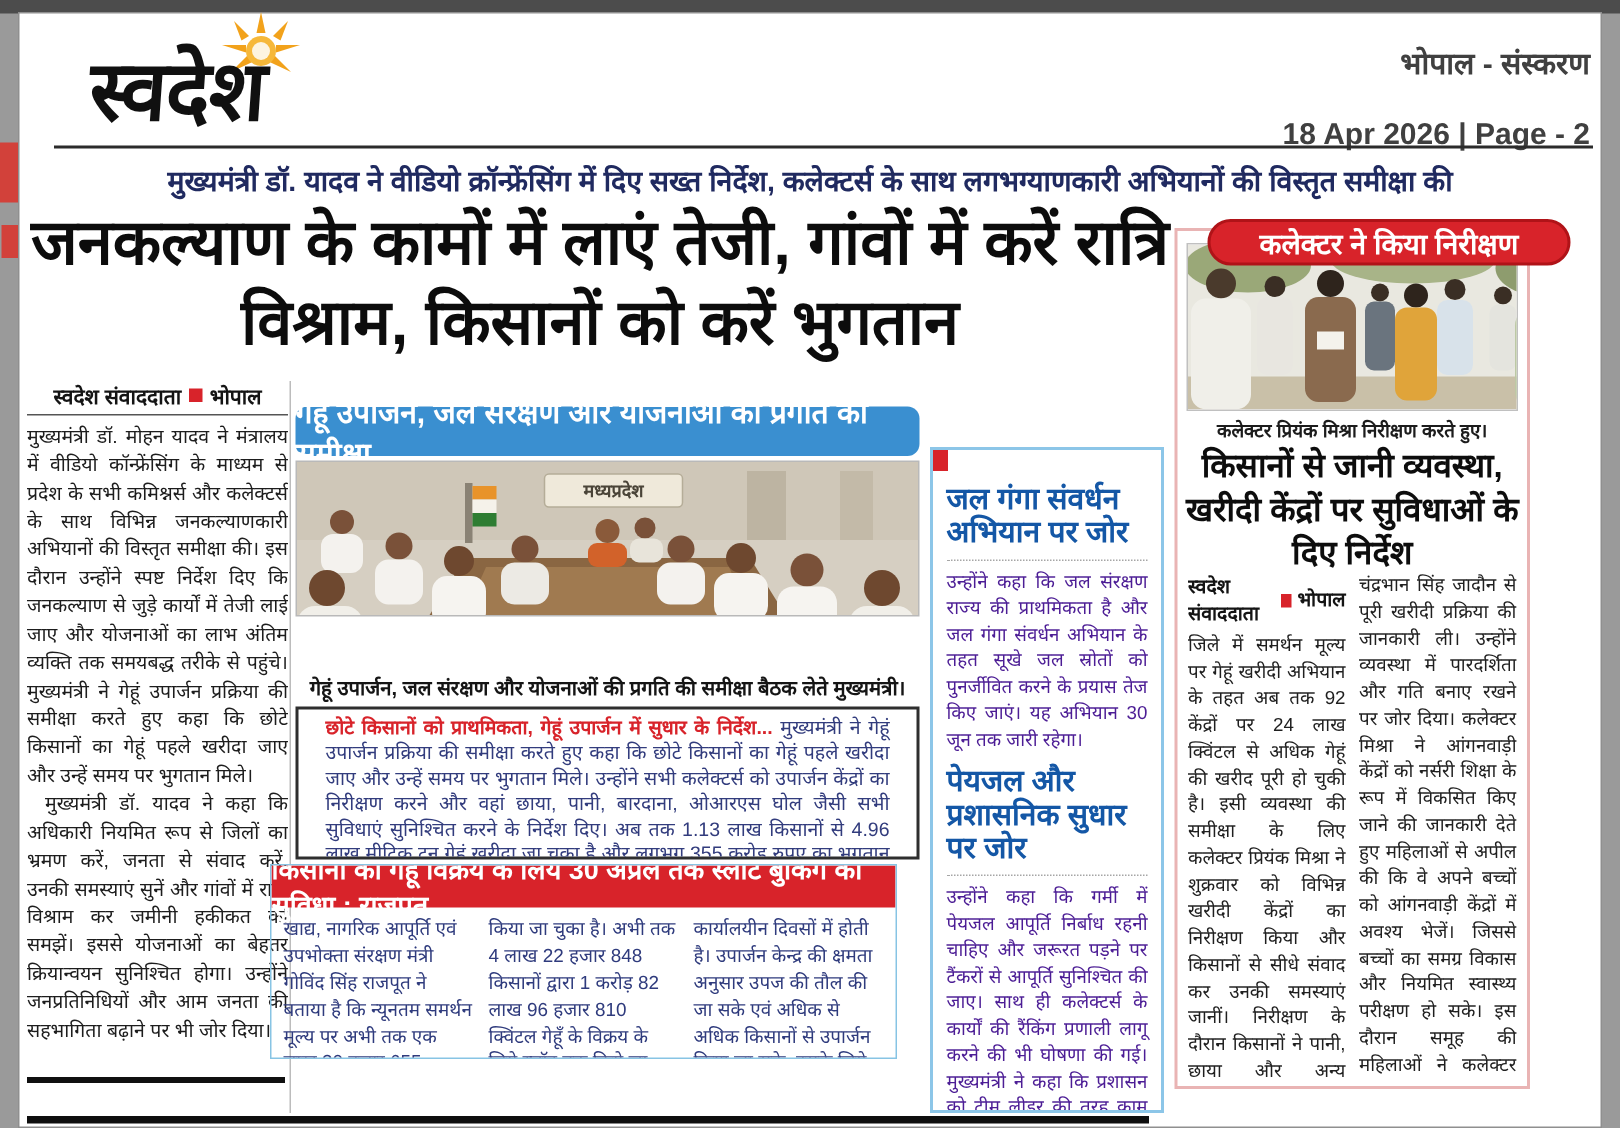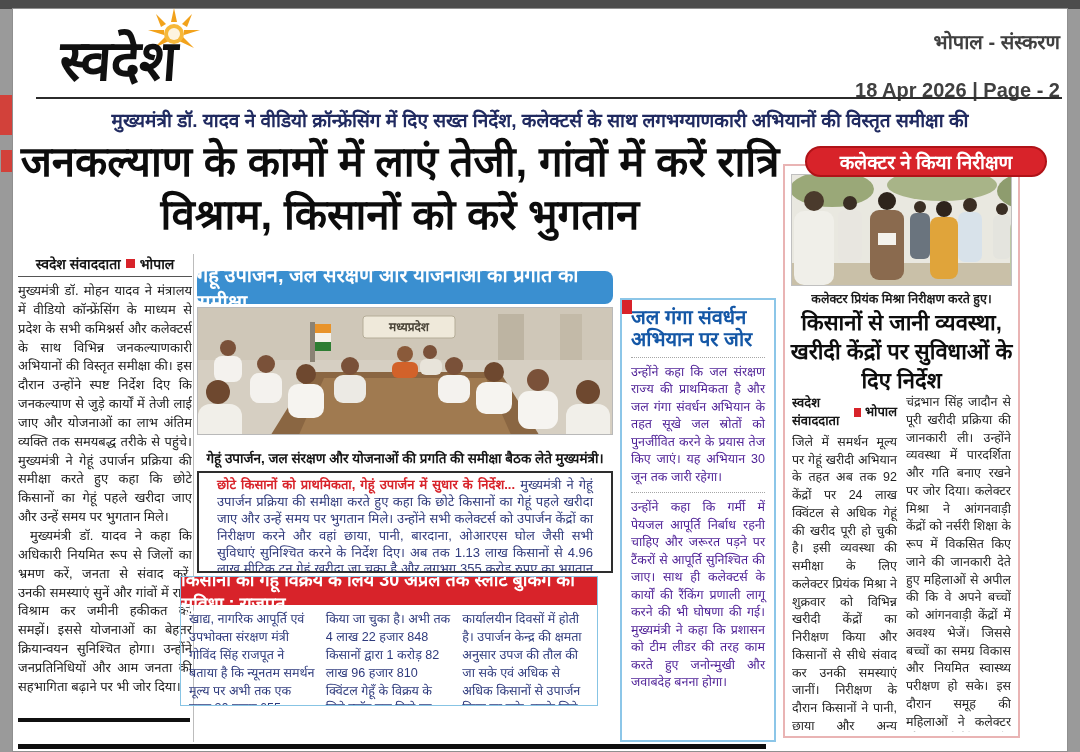--- a/index.html
+++ b/index.html
@@ -26,41 +26,41 @@
   .lead-col{position:absolute;left:18px;top:254px;width:174px;height:460px;overflow:hidden;}
   .byline{display:flex;align-items:center;justify-content:center;gap:5px;font-size:14px;font-weight:800;color:#141414;border-bottom:1px solid #555;padding-bottom:3px;margin-bottom:5px;}
   .redsq{display:inline-block;width:9px;height:9px;background:#d8232a;}
   .body-text{font-size:13px;line-height:1.45;text-align:justify;color:#1d1d1d;}
   .indent{text-indent:12px;}
   .lead-endrule{position:absolute;left:18px;top:718px;width:172px;height:4px;background:#101010;}
   .vrule{position:absolute;left:193px;top:254px;width:1px;height:488px;background:#bcbcbc;}
 
   
   .review-banner{position:absolute;left:197px;top:271px;width:416px;height:33px;background:#3a8fd0;border-radius:8px;color:#fff;font-size:20px;font-weight:800;display:flex;align-items:center;justify-content:center;box-sizing:border-box;}
-  .meet-photo{position:absolute;left:197px;top:307px;width:416px;height:128px;border:1px solid #b9b9b9;box-sizing:border-box;overflow:hidden;font-family:Liberation Serif, serif;}
+  .meet-photo{position:absolute;left:197px;top:307px;width:416px;height:104px;border:1px solid #b9b9b9;box-sizing:border-box;overflow:hidden;font-family:Liberation Serif, serif;}
   .meet-caption{position:absolute;left:197px;top:449px;width:416px;text-align:center;font-size:13.5px;font-weight:800;color:#151515;}
   .highlight-box{position:absolute;left:197px;top:471px;width:416px;height:102px;border:2px solid #2e2e2e;box-sizing:border-box;padding:4px 18px;overflow:hidden;}
   .highlight-text{font-size:13px;line-height:1.3;text-align:justify;}
   .hl-lead{color:#d8232a;font-weight:800;}
   .hl-body{color:#323c7d;}
   .slot-box{position:absolute;left:180px;top:576px;width:418px;height:130px;border:1px solid #87c4e4;box-sizing:border-box;overflow:hidden;}
   .slot-banner{height:28px;background:#d8232a;color:#fff;font-size:18px;font-weight:800;display:flex;align-items:center;justify-content:center;}
   .slot-cols{display:flex;gap:10px;padding:6px 8px;}
   .slot-col{flex:1;font-size:12.6px;line-height:1.42;color:#2f3b7d;text-align:left;}
   .center-endrule{position:absolute;left:18px;top:744px;width:748px;height:5px;background:#0e0e0e;}
 
   
-  .water-box{position:absolute;left:620px;top:298px;width:156px;height:444px;border:2px solid #8cc6e8;box-sizing:border-box;padding:6px 9px;overflow:hidden;}
+  .water-box{position:absolute;left:620px;top:298px;width:156px;height:444px;border:2px solid #8cc6e8;box-sizing:border-box;padding:22px 9px;overflow:hidden;}
   .water-corner{position:absolute;left:-2px;top:-2px;width:12px;height:16px;background:#d8232a;}
   .water-h{font-size:20px;line-height:1.12;font-weight:800;color:#1457a6;}
   .dotted{border-top:1px dotted #a6a6a6;margin:6px 0;}
   .water-body{font-size:12.5px;line-height:1.4;text-align:justify;color:#4c1d95;}
 
   
-  .coll-box{position:absolute;left:783px;top:164px;width:237px;height:574px;border:2px solid #e9b4b4;box-sizing:border-box;background:#fff;}
+  .coll-box{position:absolute;left:783px;top:152px;width:237px;height:574px;border:2px solid #e9b4b4;box-sizing:border-box;background:#fff;}
   .coll-tag{position:absolute;left:805px;top:146px;width:242px;height:31px;background:#d8232a;border:2px solid #b01318;border-radius:16px;color:#fff;font-size:19px;font-weight:800;display:flex;align-items:center;justify-content:center;z-index:3;box-sizing:border-box;}
   .coll-photo{position:absolute;left:6px;top:8px;right:6px;height:112px;border:1px solid #c0c0c0;box-sizing:border-box;overflow:hidden;}
   .coll-caption{position:absolute;left:0;top:124px;width:100%;text-align:center;font-size:12.5px;font-weight:800;color:#1c1c1c;}
   .coll-headline{position:absolute;left:4px;right:4px;top:142px;text-align:center;font-size:22px;line-height:1.32;font-weight:800;color:#0d0d0d;}
   .coll-cols{position:absolute;left:7px;right:7px;top:228px;bottom:4px;display:flex;gap:9px;overflow:hidden;}
   .coll-col{flex:1;font-size:12.5px;line-height:1.42;text-align:justify;color:#1f1f1f;}
   .coll-byline{display:flex;align-items:center;justify-content:center;gap:4px;font-size:13px;font-weight:800;color:#141414;margin-bottom:3px;}
 </style>
 </head>
 <body>
@@ -164,20 +164,21 @@
       <div class="slot-col">कार्यालयीन दिवसों में होती है। उपार्जन केन्द्र की क्षमता अनुसार उपज की तौल की जा सके एवं अधिक से अधिक किसानों से उपार्जन किया जा सके, इसके लिये प्रतिदिन प्रति उपार्जन केन्द्र पर गेहूँ विक्रय के लिये स्लॉट बुकिंग की क्षमता 1000 क्विंटल से बढ़ाकर 1500 क्विंटल की गई है।</div>
     </div>
   </div>
   <div class="center-endrule"></div>
 
   <div class="water-box">
     <div class="water-corner"></div>
     <div class="water-h">जल गंगा संवर्धन अभियान पर जोर</div>
     <div class="dotted"></div>
     <div class="water-body">उन्होंने कहा कि जल संरक्षण राज्य की प्राथमिकता है और जल गंगा संवर्धन अभियान के तहत सूखे जल स्रोतों को पुनर्जीवित करने के प्रयास तेज किए जाएं। यह अभियान 30 जून तक जारी रहेगा।</div>
+    <div class="water-h" style="margin-top:8px;">पेयजल और प्रशासनिक सुधार पर जोर</div>
     <div class="dotted"></div>
     <div class="water-body">उन्होंने कहा कि गर्मी में पेयजल आपूर्ति निर्बाध रहनी चाहिए और जरूरत पड़ने पर टैंकरों से आपूर्ति सुनिश्चित की जाए। साथ ही कलेक्टर्स के कार्यों की रैंकिंग प्रणाली लागू करने की भी घोषणा की गई। मुख्यमंत्री ने कहा कि प्रशासन को टीम लीडर की तरह काम करते हुए जनोन्मुखी और जवाबदेह बनना होगा।</div>
   </div>
 
   <div class="coll-tag">कलेक्टर ने किया निरीक्षण</div>
   <div class="coll-box">
     <div class="coll-photo">
       <svg width="271" height="110" viewBox="0 0 271 110">
         <rect width="271" height="110" fill="#e9e8e0"></rect>
         <ellipse cx="40" cy="14" rx="42" ry="18" fill="#9aa878"></ellipse>

